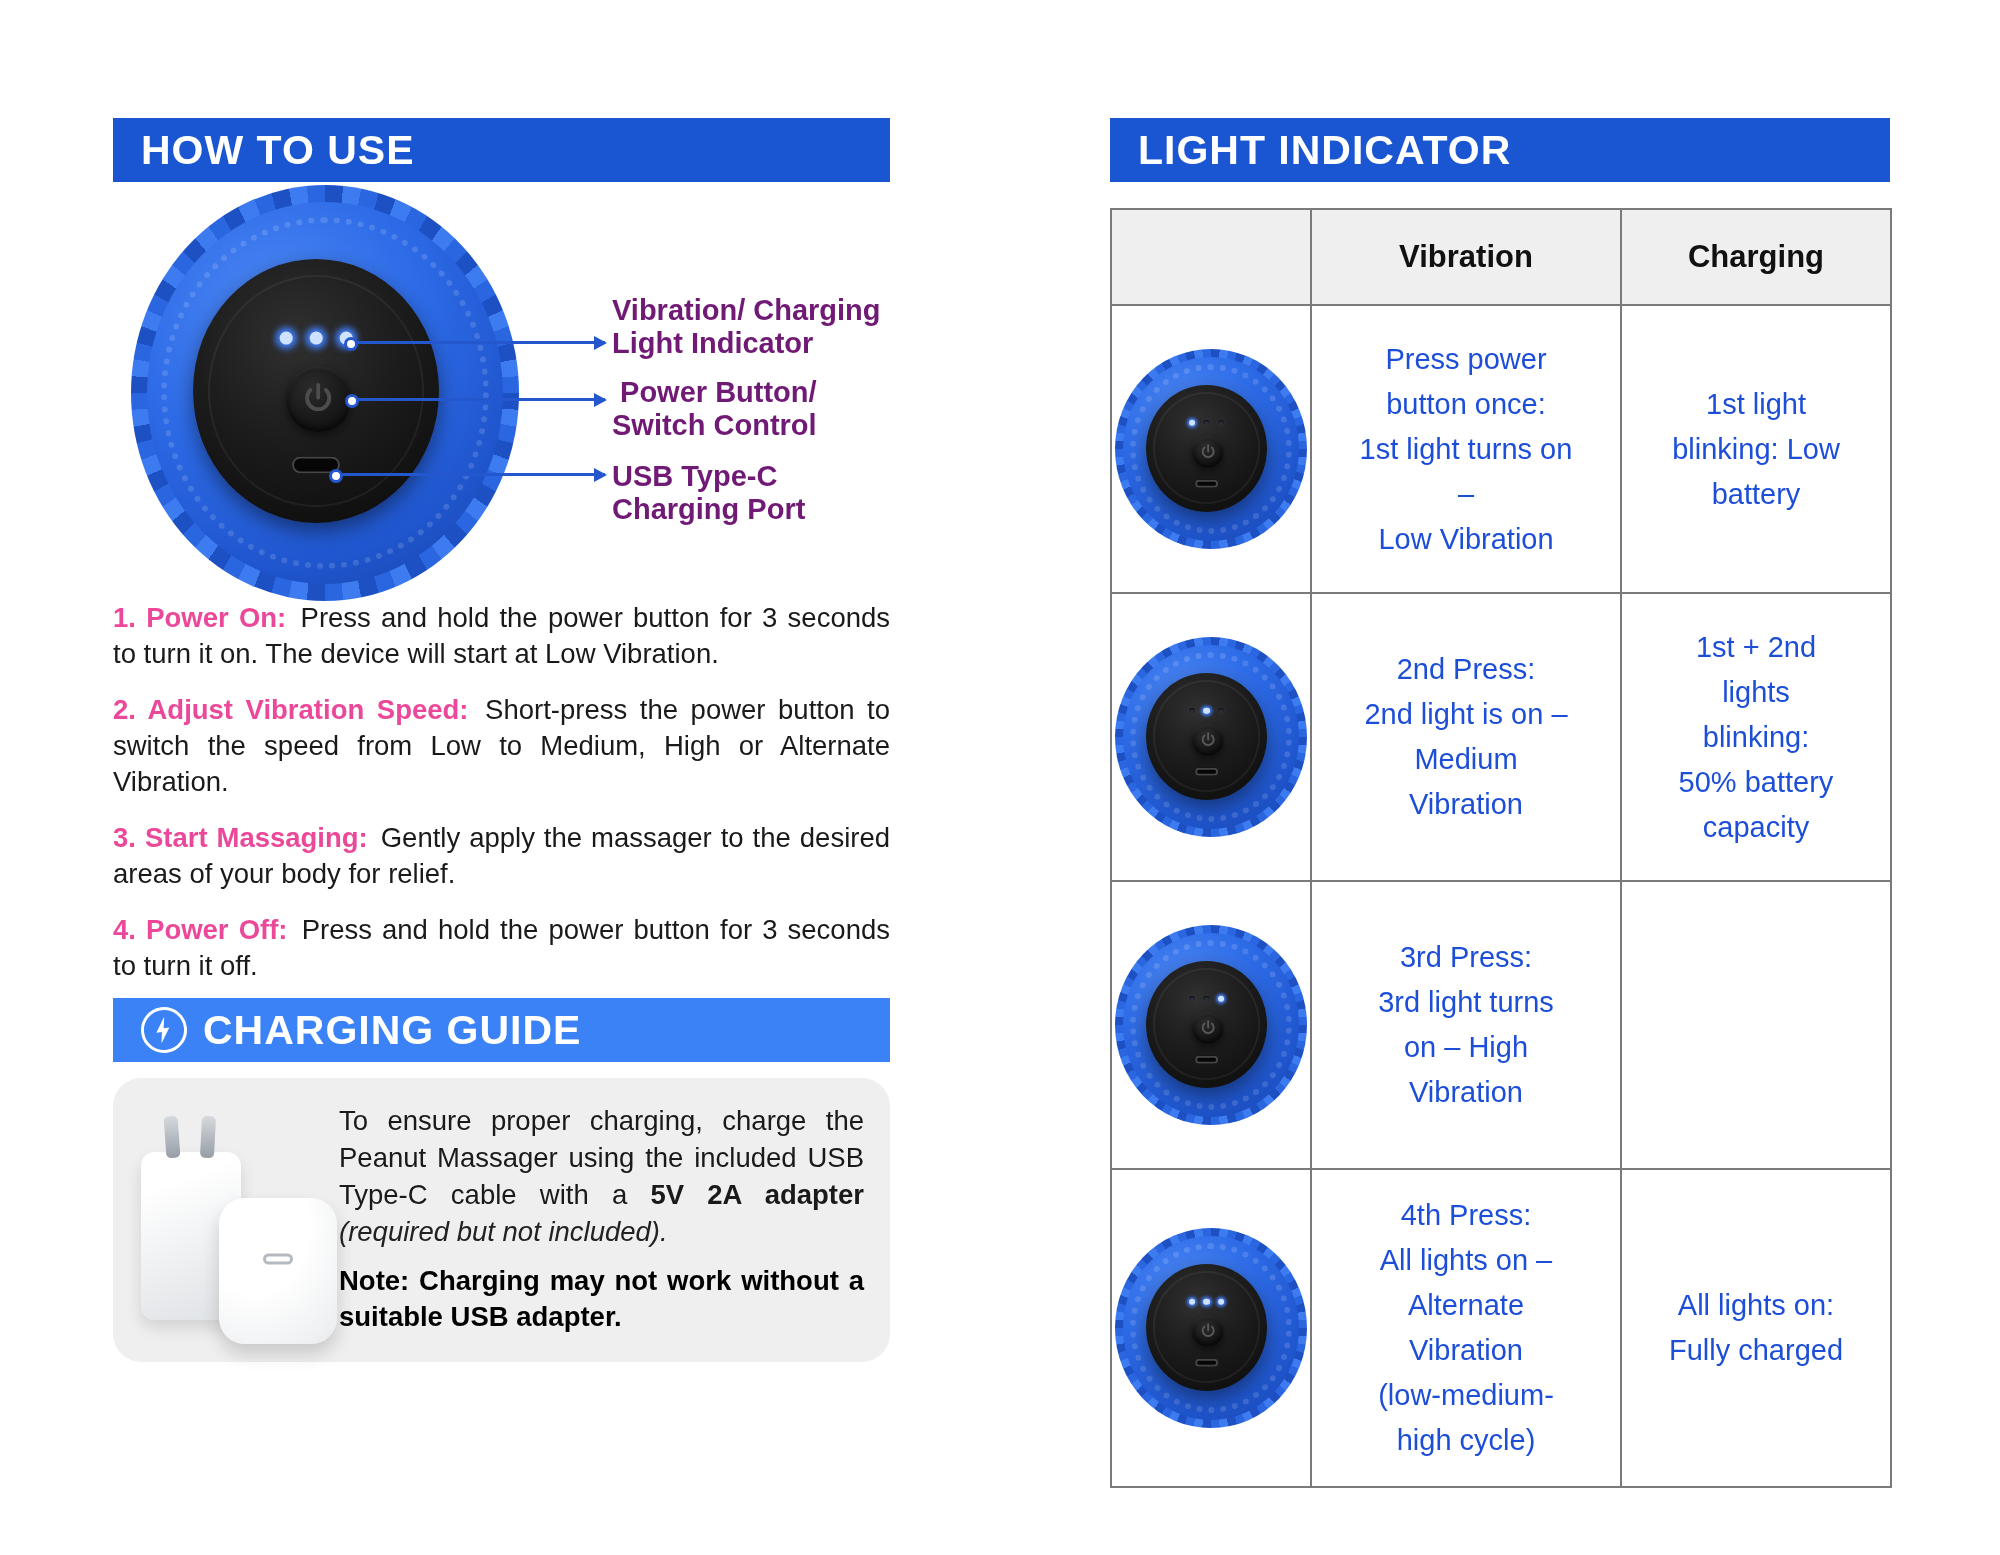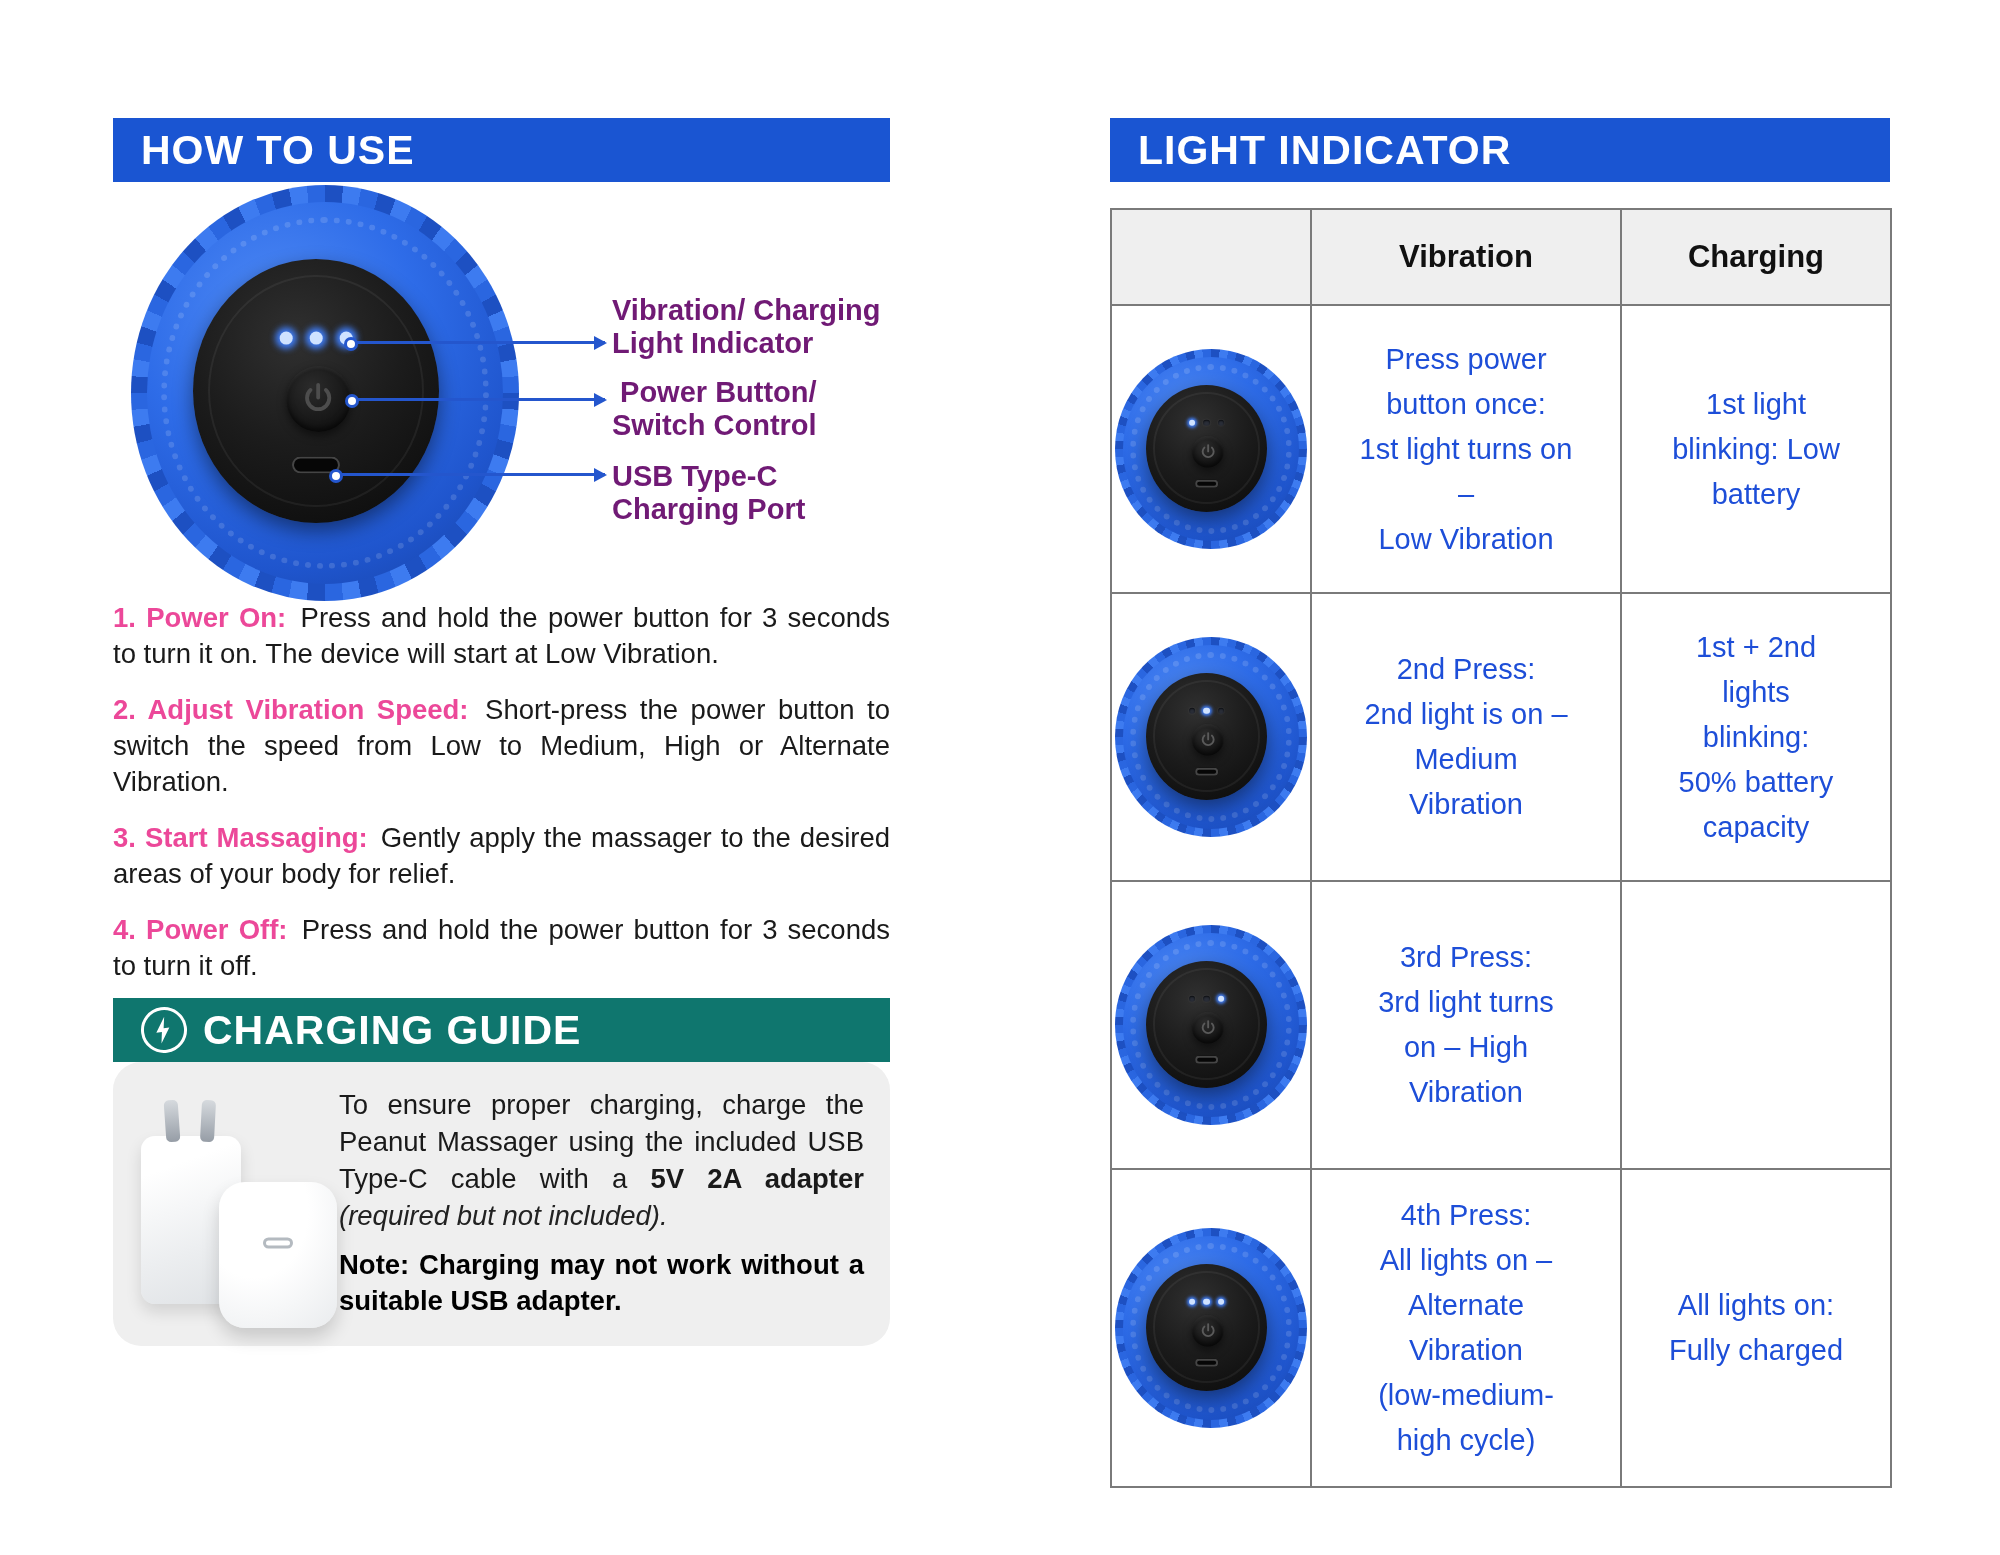--- a/index.html
+++ b/index.html
@@ -6,21 +6,21 @@
   html,body { width:2000px; height:1555px; background:#ffffff; overflow:hidden;
               font-family:"Liberation Sans", sans-serif; }
   .page { position:absolute; top:118px; }
   .page1 { left:113px; width:777px; }
   .page2 { left:1110px; width:780px; }
 
   
   .banner { height:64px; display:flex; align-items:center; padding-left:28px;
             color:#ffffff; font-weight:bold; font-size:41px; letter-spacing:1px; }
   .banner.blue { background:#1A55D2;align-items:center; }
-  .banner.red  { background:#0f766e; gap:16px; }
+  .banner.red  { background:#3b82f6; gap:16px; }
   .bolt-badge { width:46px; height:46px; border:3px solid #ffffff; border-radius:50%;
                 display:flex; align-items:center; justify-content:center;
                 transform:rotate(-8deg); flex:0 0 auto; }
   .bolt-badge svg { width:30px; height:30px; }
 
   
   .hero { position:relative; height:416px; }
   .device { position:relative; }
   .bumps { position:absolute; left:-4.5%; right:-4.5%; top:-4.5%; bottom:-4.5%;
            border-radius:50%;
@@ -60,21 +60,21 @@
                   border-left:13px solid #2456CD; border-top:7px solid transparent;
                   border-bottom:7px solid transparent; }
 
   
   .instructions { margin-top:2px; }
   .inst { font-size:27.5px; line-height:36px; text-align:justify; color:#1a1a1a;
           margin-bottom:20px; }
   .inst b { margin-right:4px; color:#ec4899; }
 
   
-  .charge-box { background:#efefef; border-radius:28px; height:284px;
+  .charge-box { margin-top:16px; background:#efefef; border-radius:28px; height:284px;
                 display:flex; padding:18px 26px 18px 14px; }
   .charger-art { position:relative; width:212px; flex:0 0 auto; }
   .adapter-back { position:absolute; left:14px; top:56px; width:100px; height:168px;
                   border-radius:14px;
                   background:linear-gradient(160deg,#ffffff 20%,#eceef0 65%,#dfe2e5);
                   box-shadow:0 8px 16px rgba(0,0,0,.12); }
   .prong { position:absolute; top:-36px; width:14px; height:42px; border-radius:5px;
            background:linear-gradient(#d6dade,#969da6); }
   .prong.p1 { left:24px; transform:rotate(-4deg); }
   .prong.p2 { left:60px; transform:rotate(3deg); }

